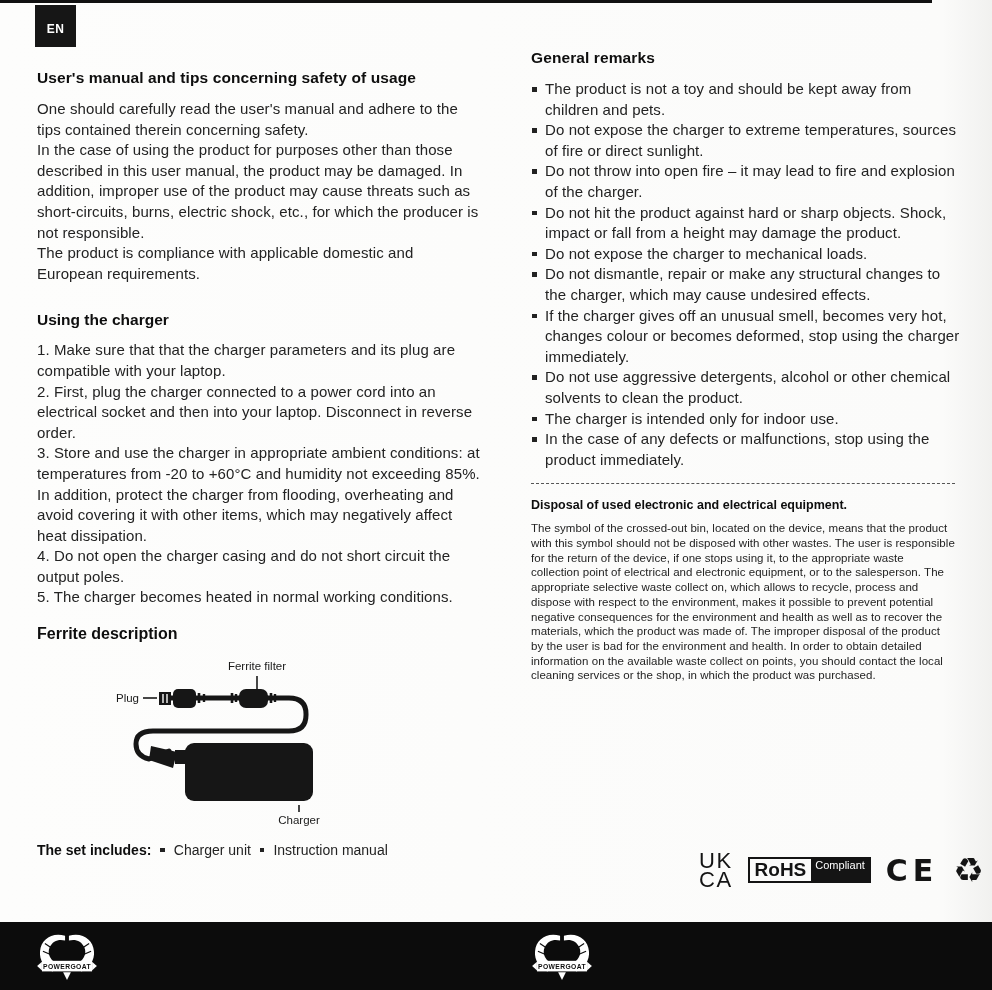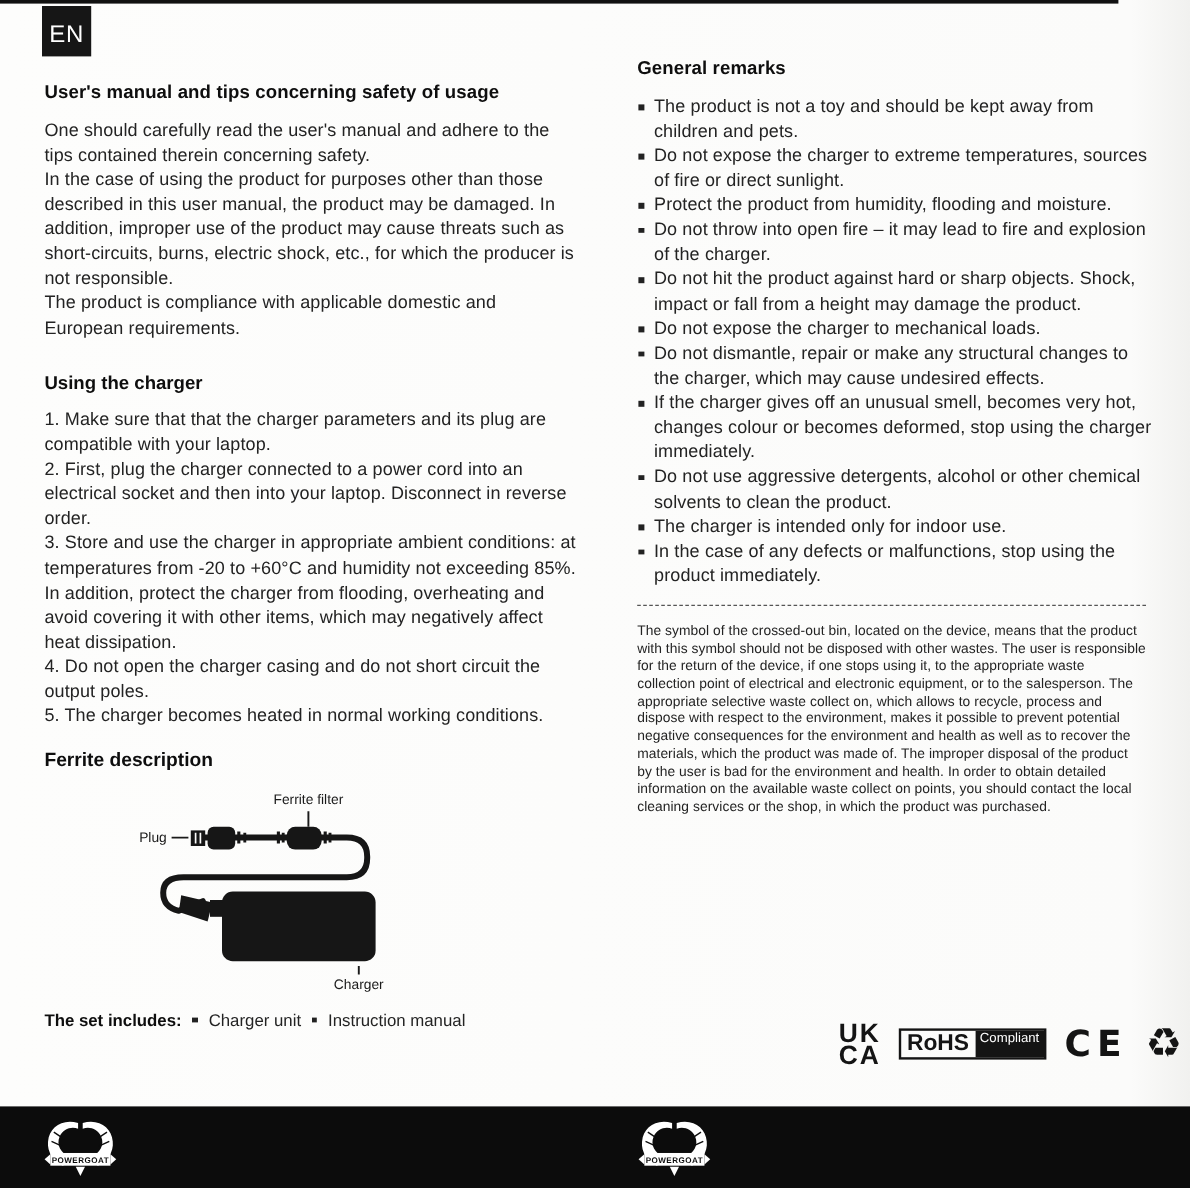--- a/index.html
+++ b/index.html
@@ -4,21 +4,21 @@
 <style>
   html,body{margin:0;padding:0;}
   body{
     width:992px;height:990px;overflow:hidden;position:relative;
     background:linear-gradient(90deg,#fdfdfc 0%,#fbfbfa 95%,#f1f1ef 100%);
     font-family:"Liberation Sans",sans-serif;color:#232323;
   }
   .topline{position:absolute;left:0;top:0;width:932px;height:3px;background:#111;}
   .en-badge{
     position:absolute;left:35px;top:5px;width:41px;height:42px;background:#161616;
-    color:#fff;font-weight:normal;font-size:20px;display:flex;align-items:center;justify-content:center;
+    color:#fff;font-weight:bold;font-size:12px;display:flex;align-items:center;justify-content:center;
     padding-top:6px;box-sizing:border-box;letter-spacing:.5px;
   }
   .col-left{position:absolute;left:37px;top:52px;width:444px;}
   .col-right{position:absolute;left:531px;top:32px;width:432px;}
   h2{font-size:15.5px;font-weight:bold;color:#0e0e0e;margin:16px 0 11px 0;line-height:20px;letter-spacing:.1px;}
   h3{font-size:15.5px;font-weight:bold;color:#0e0e0e;margin:26px 0 10px 0;line-height:20px;}
   h3.desc{font-size:16px;margin:16px 0 4px 0;}
   p.body{margin:0;font-size:15px;line-height:20.6px;letter-spacing:.1px;}
   ul.remarks{list-style:none;margin:0;padding:0;}
   ul.remarks li{
@@ -28,21 +28,21 @@
     content:"";position:absolute;left:1px;top:8px;width:4.5px;height:4.5px;background:#222;
   }
   .divider{border-top:1.5px dashed #555;margin:13px 0 14px 0;width:424px;}
   h4.disposal{font-size:12.5px;font-weight:bold;color:#0e0e0e;margin:0 0 9px 0;}
   p.small{margin:0;font-size:11.5px;line-height:14.7px;width:424px;letter-spacing:.05px;}
   .diagram{display:block;margin:2px 0 0 62px;}
   .set-line{margin-top:14px;font-size:14px;display:flex;align-items:center;gap:9px;}
   .set-line .lbl{font-weight:bold;color:#0e0e0e;}
   .set-line .sq{width:4.5px;height:4.5px;background:#222;display:inline-block;}
   .badges{position:absolute;left:699px;top:846px;display:flex;align-items:center;gap:15px;}
-  .ukca{display:flex;flex-direction:column;font-weight:700;font-size:22px;line-height:19px;letter-spacing:1.5px;color:#141414;}
+  .ukca{display:flex;flex-direction:column;font-weight:400;font-size:22px;line-height:19px;letter-spacing:1.5px;color:#141414;}
   .rohs{border:2.5px solid #141414;display:flex;flex-direction:row;align-items:stretch;text-align:center;}
   .rohs .big{font-size:19px;font-weight:800;padding:0 5px;line-height:22px;color:#141414;}
   .rohs .sub{background:#141414;color:#fff;font-size:11px;font-weight:400;padding:0 4px 2px 4px;line-height:13px;}
   .ce{font-size:30px;font-weight:600;letter-spacing:5px;color:#141414;font-family:"DejaVu Sans",sans-serif;}
   .recycle{font-size:34px;line-height:1;color:#141414;font-family:"DejaVu Sans",sans-serif;}
   .footer{position:absolute;left:0;bottom:0;width:992px;height:68px;background:#0c0c0c;}
   .goat{position:absolute;top:8px;}
   .goat.g1{left:36px;} .goat.g2{left:531px;}
 </style>
 </head>
@@ -105,31 +105,31 @@
     <span class="sq"></span>
     <span>Instruction manual</span>
   </div>
 </div>
 
 <div class="col-right">
   <h2>General remarks</h2>
   <ul class="remarks">
     <li>The product is not a toy and should be kept away from children and pets.</li>
     <li>Do not expose the charger to extreme temperatures, sources of fire or direct sunlight.</li>
-    <li>Protect the product from humidity, flooding and moisture.</li>
     <li>Do not throw into open fire – it may lead to fire and explosion of the charger.</li>
     <li>Do not hit the product against hard or sharp objects. Shock, impact or fall from a height may damage the product.</li>
     <li>Do not expose the charger to mechanical loads.</li>
     <li>Do not dismantle, repair or make any structural changes to the charger, which may cause undesired effects.</li>
     <li>If the charger gives off an unusual smell, becomes very hot, changes colour or becomes deformed, stop using the charger immediately.</li>
     <li>Do not use aggressive detergents, alcohol or other chemical solvents to clean the product.</li>
     <li>The charger is intended only for indoor use.</li>
     <li>In the case of any defects or malfunctions, stop using the product immediately.</li>
   </ul>
   <div class="divider"></div>
+  <h4 class="disposal">Disposal of used electronic and electrical equipment.</h4>
   <p class="small">The symbol of the crossed-out bin, located on the device, means that the product with this symbol should not be disposed with other wastes. The user is responsible for the return of the device, if one stops using it, to the appropriate waste collection point of electrical and electronic equipment, or to the salesperson. The appropriate selective waste collect on, which allows to recycle, process and dispose with respect to the environment, makes it possible to prevent potential negative consequences for the environment and health as well as to recover the materials, which the product was made of. The improper disposal of the product by the user is bad for the environment and health. In order to obtain detailed information on the available waste collect on points, you should contact the local cleaning services or the shop, in which the product was purchased.</p>
 </div>
 
 <div class="badges">
   <div class="ukca">
     <span>UK</span>
     <span>CA</span>
   </div>
   <div class="rohs">
     <span class="big">RoHS</span>

